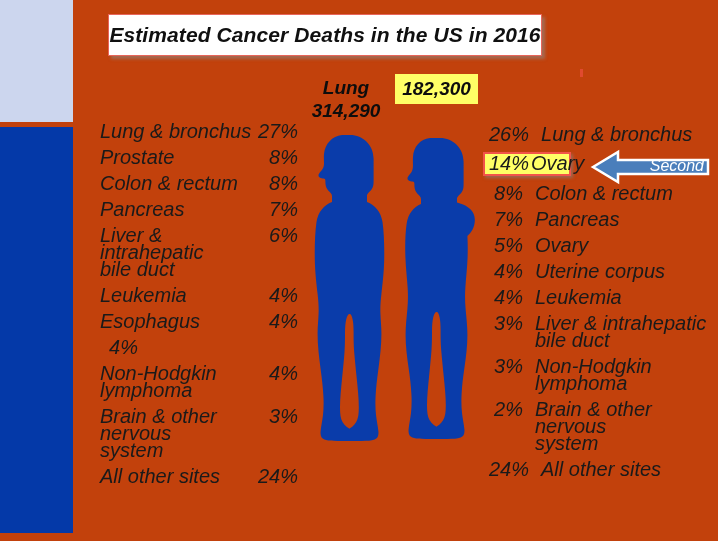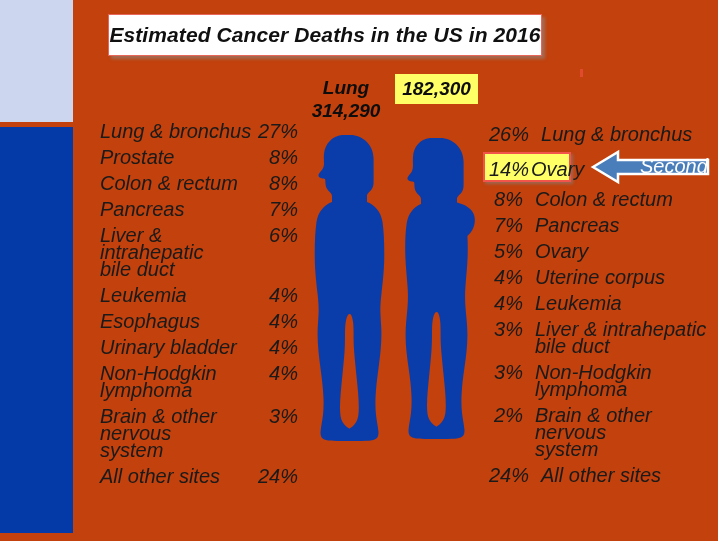--- a/index.html
+++ b/index.html
@@ -116,21 +116,21 @@
   #male-list .row { justify-content: space-between; }
   .site-name { white-space: pre-line; }
   .pct { white-space: nowrap; }
   #male-list .pct { text-align: right; min-width: 32px; padding-left: 6px; }
   #female-list .pct { text-align: right; min-width: 34px; margin-right: 12px; }
   
   #female-list .row.highlight {
     background: #ffff66;
     border: 2px solid #f2534a;
     box-shadow: 2px 2px 3px rgba(130,130,130,0.6);
-    padding: 7px 8px 2px 4px;
+    padding: 1px 8px 2px 4px;
     margin-left: -6px;
     margin-bottom: 9px;
     width: 88px;
     box-sizing: border-box;
   }
   #female-list .row.highlight .pct { min-width: 32px; margin-right: 10px; }
   
   #figures {
     position: absolute;
     left: 306px;
@@ -144,21 +144,21 @@
     left: 588px;
     top: 149px;
     width: 124px;
     height: 36px;
   }
   #callout-label {
     position: absolute;
     left: 640px;
     top: 157px;
     width: 64px;
-    font-size: 20px;
+    font-size: 16px;
     color: #ffffff;
     text-align: right;
     line-height: 18px;
   }
 </style>
 </head>
 <body>
 
 <div id="slide">
 
@@ -204,21 +204,20 @@
       </div>
       <div class="row">
         <span class="site-name">Leukemia</span>
         <span class="pct">4%</span>
       </div>
       <div class="row">
         <span class="site-name">Esophagus</span>
         <span class="pct">4%</span>
       </div>
       <div class="row">
-        <span class="site-name">Urinary bladder</span>
         <span class="pct">4%</span>
       </div>
       <div class="row">
         <span class="site-name">Non-Hodgkin
     lymphoma</span>
         <span class="pct">4%</span>
       </div>
       <div class="row">
         <span class="site-name">Brain &amp; other nervous
     system</span>

